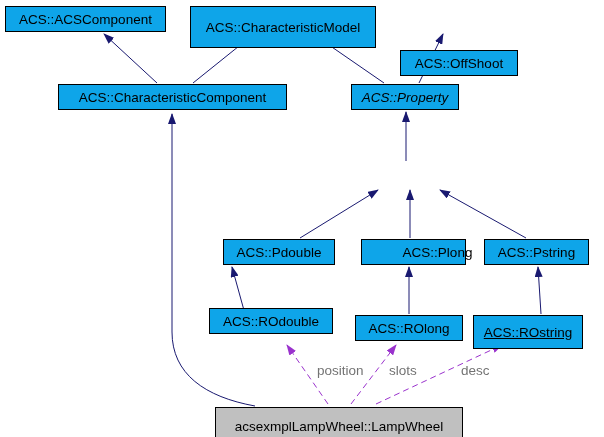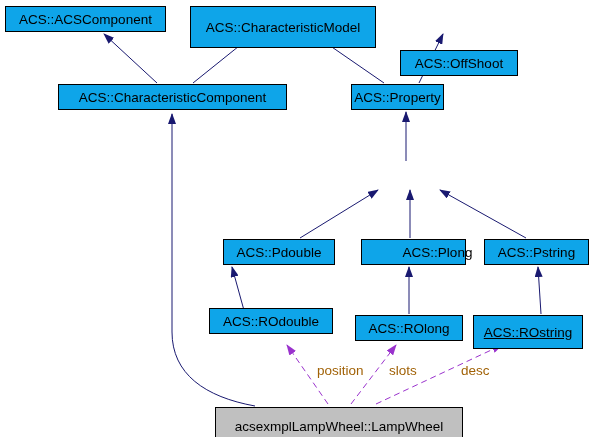--- a/index.html
+++ b/index.html
@@ -16,21 +16,21 @@
     box-sizing:border-box;
     border:1px solid #000000;
     background:#0ea5e9;
     display:flex;align-items:center;justify-content:center;
     font-size:13.5px;color:#000000;white-space:nowrap;
     z-index:2;
   }
   .node.highlight{background:#c0c0c0;}
   .edge-label{
     position:absolute;
-    font-size:13.5px;color:#a16207;white-space:nowrap;
+    font-size:13.5px;color:#737373;white-space:nowrap;
     z-index:3;
     padding-left:12px;
   }
 </style>
 </head>
 <body>
 
 <div id="stage">
 
   <svg id="edges" viewBox="0 0 604 437" xmlns="http://www.w3.org/2000/svg">
@@ -62,21 +62,21 @@
   </svg>
 
   <div class="node" style="left:5px;top:6px;width:161px;height:26px;">ACS::ACSComponent</div>
 
   <div class="node" style="left:190px;top:6px;width:186px;height:42px;">ACS::CharacteristicModel</div>
 
   <div class="node" style="left:400px;top:6px;width:118px;height:26px;margin-top:44px;">ACS::OffShoot</div>
 
   <div class="node" style="left:58px;top:84px;width:229px;height:26px;">ACS::CharacteristicComponent</div>
 
-  <div class="node" style="left:351px;top:84px;width:93px;height:26px;">ACS::Property</div>
+  <div class="node" style="left:351px;top:84px;width:108px;height:26px;font-style:italic;">ACS::Property</div>
 
 
   <div class="node" style="left:223px;top:239px;width:112px;height:26px;">ACS::Pdouble</div>
 
   <div class="node" style="left:361px;top:239px;width:105px;height:26px;padding-left:48px;">ACS::Plong</div>
 
   <div class="node" style="left:484px;top:239px;width:105px;height:26px;">ACS::Pstring</div>
 
   <div class="node" style="left:209px;top:308px;width:124px;height:26px;">ACS::ROdouble</div>
 

